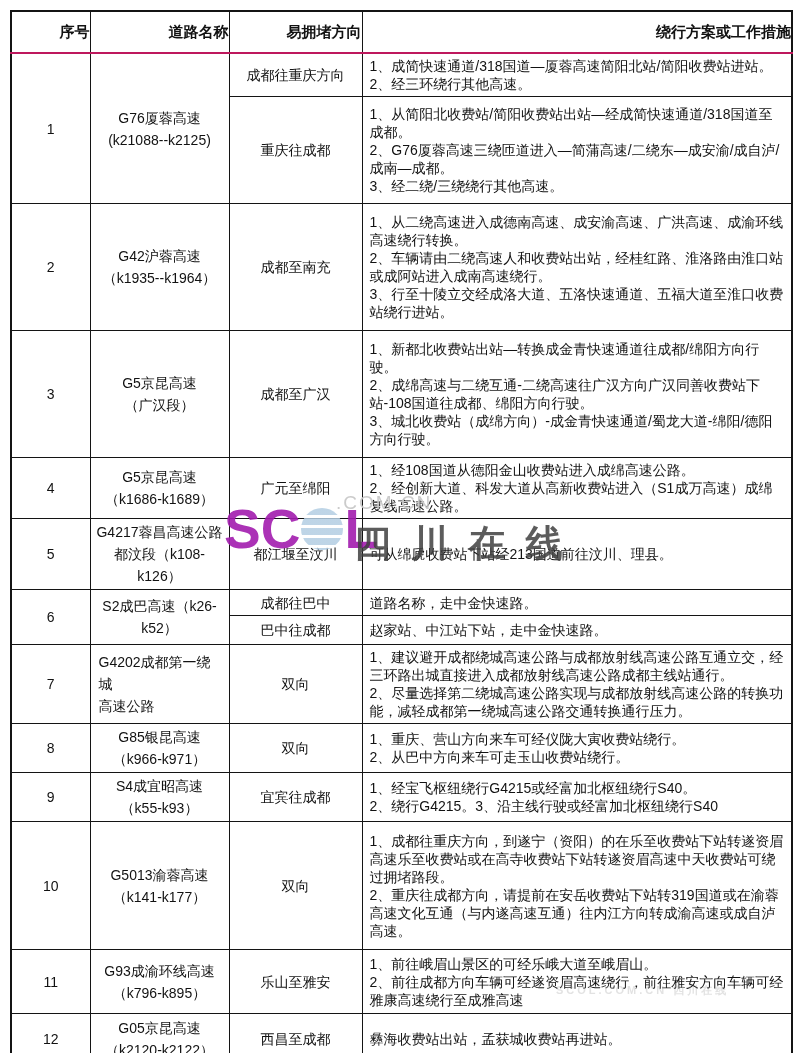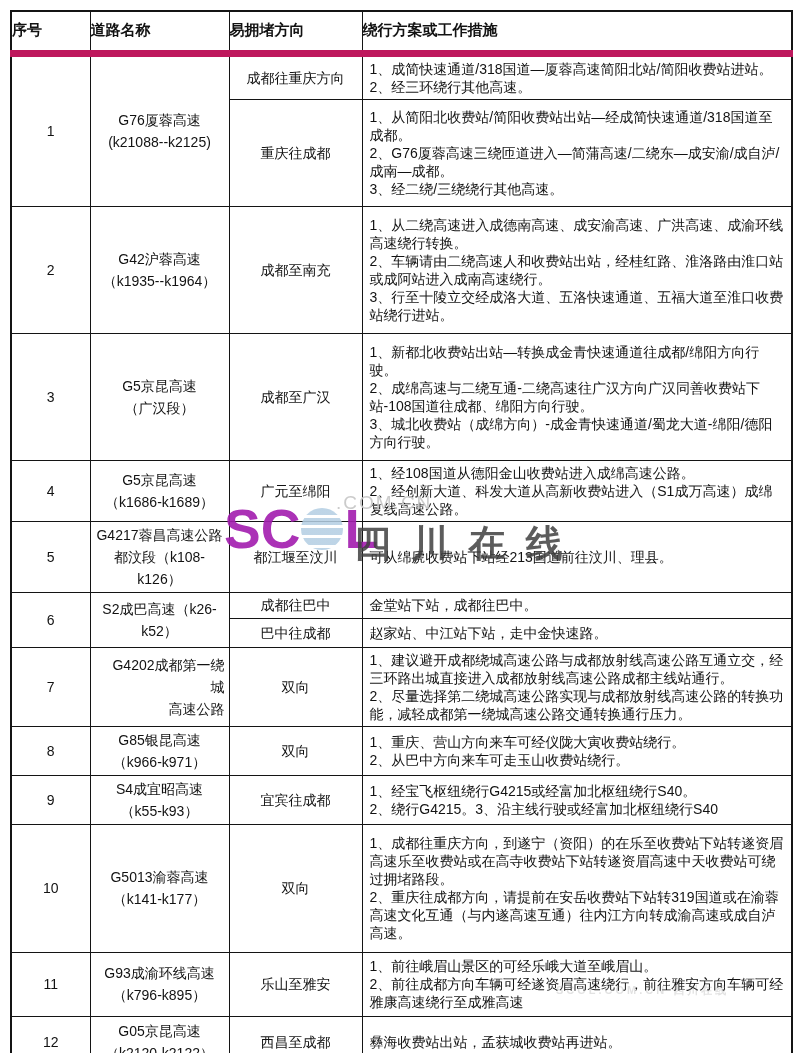--- a/index.html
+++ b/index.html
@@ -21,31 +21,31 @@
   th, td {
     border: 1px solid #141414;
     vertical-align: middle;
     font-size: 14px;
     color: #121212;
   }
   thead th {
     height: 42px;
     font-size: 15px;
     font-weight: bold;
-    text-align: left;
-    border-bottom: 7px solid #be185d;
+    text-align: right;
+    border-bottom: 2px solid #be185d;
   }
   td.no-cell { text-align: center; font-size: 14px; }
   td.road-cell {
     text-align: center;
     white-space: pre-line;
     line-height: 22px;
     padding: 2px 4px;
   }
-  td.road-cell.align-left { text-align: right; padding-left: 8px; }
+  td.road-cell.align-left { text-align: left; padding-left: 8px; }
   td.dir-cell { text-align: center; padding: 2px 4px; line-height: 20px; }
   td.measures-cell { text-align: left; padding: 3px 7px; }
   .measure-item { font-size: 14px; line-height: 18px; margin: 0 0; }
   tr.h26 { height: 26px; } tr.h29 { height: 29px; } tr.h41 { height: 41px; }
   tr.h43 { height: 43px; } tr.h52 { height: 52px; } tr.h61 { height: 61px; }
   tr.h64 { height: 64px; } tr.h79 { height: 79px; } tr.h107 { height: 107px; }
   tr.h127 { height: 127px; } tr.h128 { height: 128px; }
 
   
   .watermark {
@@ -172,21 +172,21 @@
           <div class="measure-item">可从绵虒收费站下站经213国道前往汶川、理县。</div>
         </td>
       </tr>
 
       <tr class="h26">
         <td class="no-cell" rowspan="2">6</td>
         <td class="road-cell" rowspan="2">S2成巴高速（k26-
 k52）</td>
         <td class="dir-cell">成都往巴中</td>
         <td class="measures-cell">
-          <div class="measure-item">金堂站下站，成都往巴中。</div>
+          <div class="measure-item">道路名称，走中金快速路。</div>
         </td>
       </tr>
       <tr class="h29">
         <td class="dir-cell">巴中往成都</td>
         <td class="measures-cell">
           <div class="measure-item">赵家站、中江站下站，走中金快速路。</div>
         </td>
       </tr>
 
       <tr class="h79">

